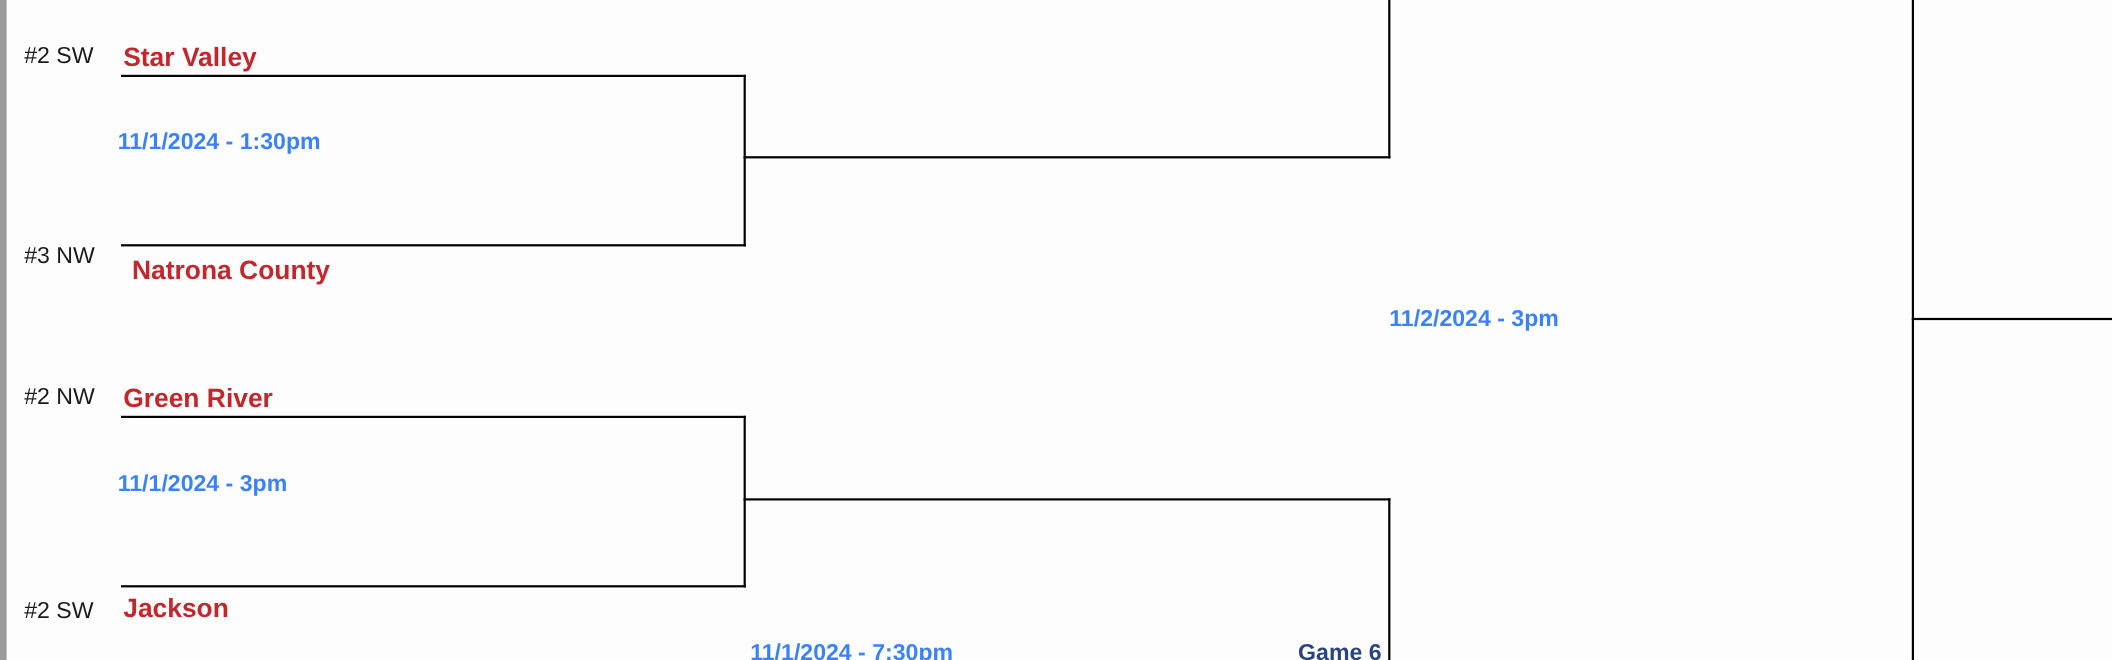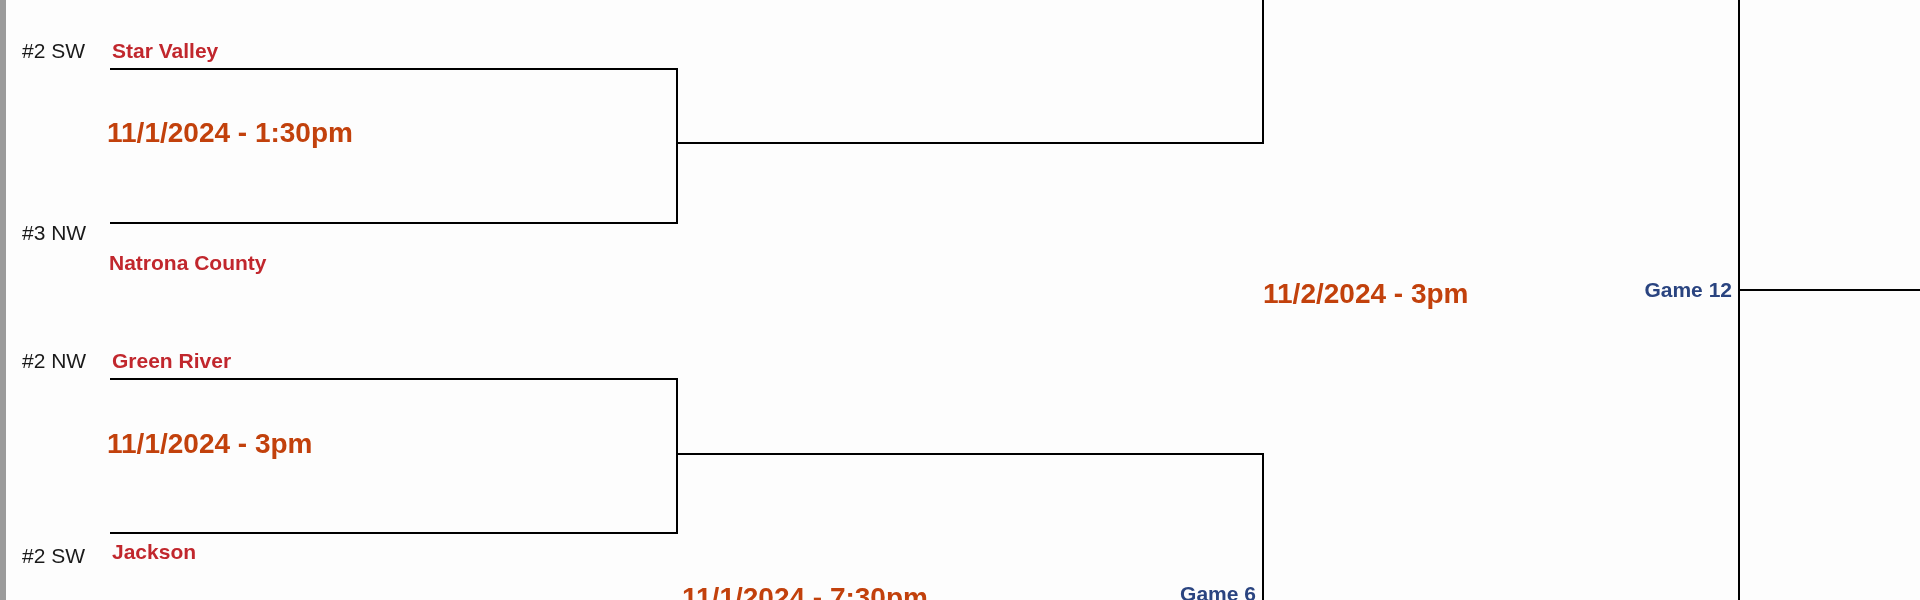--- a/index.html
+++ b/index.html
@@ -24,30 +24,30 @@
   .seed{
     position:absolute;
     font-size:21px;
     font-weight:400;
     color:#1a1a1a;
     white-space:nowrap;
     letter-spacing:0px;
   }
   .team{
     position:absolute;
-    font-size:21px;
+    font-size:24px;
     font-weight:bold;
     color:#c1272d;
     white-space:nowrap;
   }
   .ginfo{
     position:absolute;
-    font-size:28px;
+    font-size:21px;
     font-weight:bold;
-    color:#c2410c;
+    color:#3b82f6;
     white-space:nowrap;
   }
   .glabel{
     position:absolute;
     font-size:21px;
     font-weight:bold;
     color:#2a4480;
     white-space:nowrap;
     text-align:right;
   }
@@ -71,21 +71,21 @@
 
   <span class="seed" style="left:22px;top:39px;">#2 SW</span>
   <span class="team" style="left:112px;top:39px;">Star Valley</span>
 
   <div class="hline" style="left:110px;top:68px;width:568px;"></div>
 
   <span class="ginfo" style="left:107px;top:117px;">11/1/2024 - 1:30pm</span>
 
   <div class="hline" style="left:110px;top:222px;width:568px;"></div>
   <span class="seed" style="left:22px;top:221px;">#3 NW</span>
-  <span class="team" style="left:109px;top:233px;margin-top:18px;">Natrona County</span>
+  <span class="team" style="left:120px;top:233px;">Natrona County</span>
 
   <div class="vline" style="left:676px;top:68px;height:156px;"></div>
 
   <span class="seed" style="left:22px;top:349px;">#2 NW</span>
   <span class="team" style="left:112px;top:349px;text-align:right;">Green River</span>
   <div class="hline" style="left:110px;top:378px;width:568px;"></div>
 
   <span class="ginfo" style="left:107px;top:428px;">11/1/2024 - 3pm</span>
 
   <div class="hline" style="left:110px;top:532px;width:568px;"></div>
@@ -99,19 +99,18 @@
   <div class="vline" style="left:1262px;top:-10px;height:154px;"></div>
 
   <div class="hline" style="left:676px;top:453px;width:588px;"></div>
 
   <span class="ginfo" style="left:682px;top:582px;">11/1/2024 - 7:30pm</span>
   <span class="glabel" style="left:1010px;top:582px;width:246px;">Game 6</span>
 
   <div class="vline" style="left:1262px;top:453px;height:160px;"></div>
 
   <span class="ginfo" style="left:1263px;top:278px;">11/2/2024 - 3pm</span>
-  <span class="glabel" style="left:1500px;top:278px;width:232px;">Game 12</span>
 
   <div class="vline" style="left:1738px;top:-10px;height:620px;"></div>
 
   <div class="hline" style="left:1738px;top:289px;width:182px;"></div>
 
 </div>
 
 </body></html>

